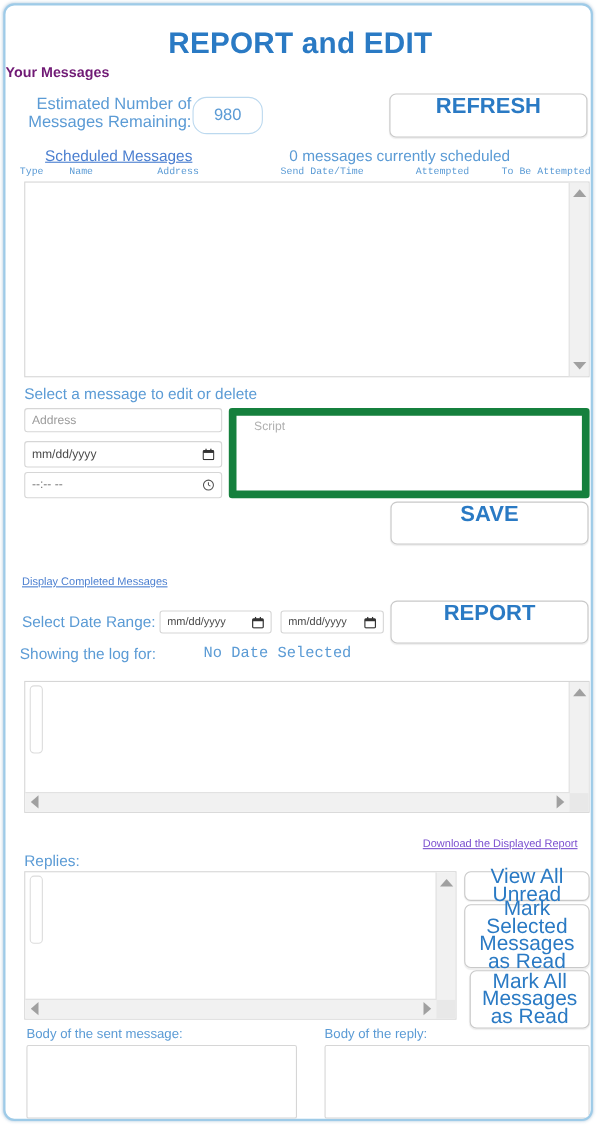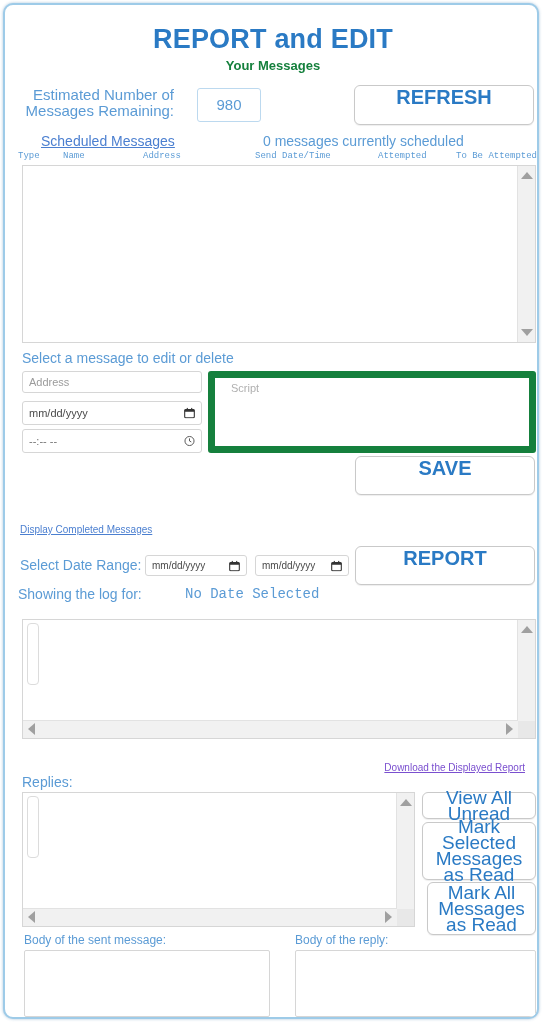--- a/index.html
+++ b/index.html
@@ -42,24 +42,24 @@
     font-size: 27px;
     font-weight: bold;
     color: #2a7ac4;
     letter-spacing: 0.2px;
   }
   .subtitle {
     position: absolute;
     left: 0;
     top: 53px;
     width: 536px;
-    text-align: center;
+    text-align: left;
     font-size: 13px;
     font-weight: bold;
-    color: #15803d;
+    color: #701a75;
   }
 
   
   .remaining-label {
     position: absolute;
     left: 14px;
     top: 82px;
     width: 155px;
     text-align: right;
     font-size: 15px;
@@ -67,27 +67,26 @@
     color: #5b9bd5;
   }
   .remaining-box {
     position: absolute;
     left: 170px;
     top: 83px;
     width: 64px;
     height: 34px;
     box-sizing: border-box;
     border: 1px solid #bcd9ef;
-    border-radius: 3px;
+    border-radius: 13px;
     background: #fff;
     color: #5b9bd5;
     font-size: 15px;
     text-align: center;
     line-height: 32px;
-    margin-left: 22px;
   }
 
   
   .btn {
     box-sizing: border-box;
     background: #ffffff;
     border: 1px solid #c9c9c9;
     border-radius: 6px;
     color: #2a7ac4;
     font-family: "Liberation Sans", sans-serif;

